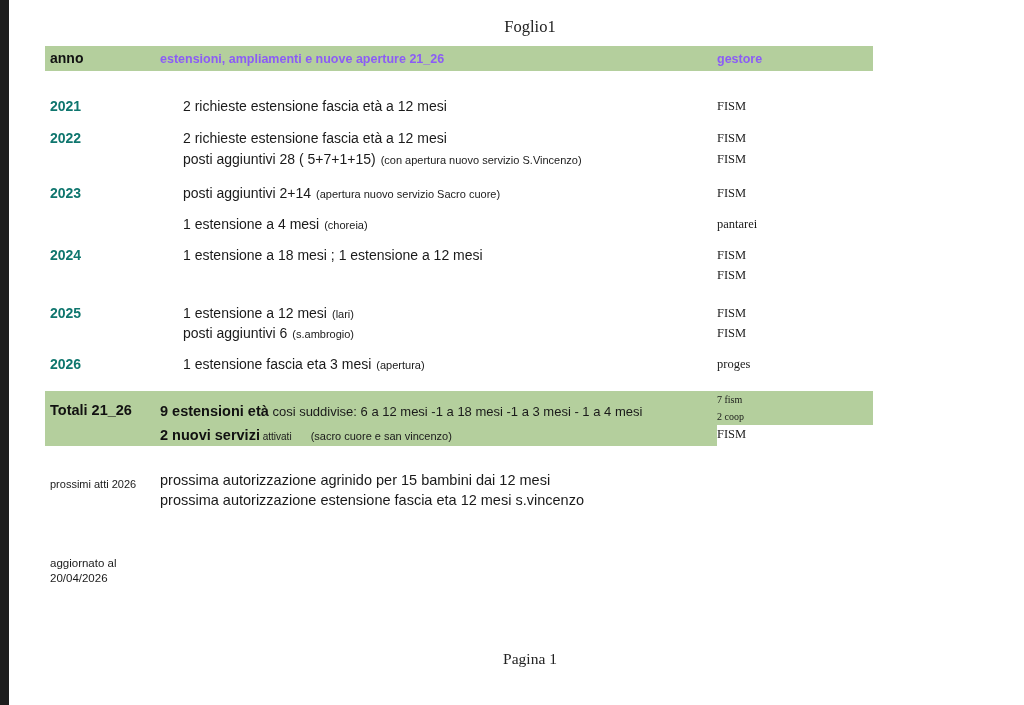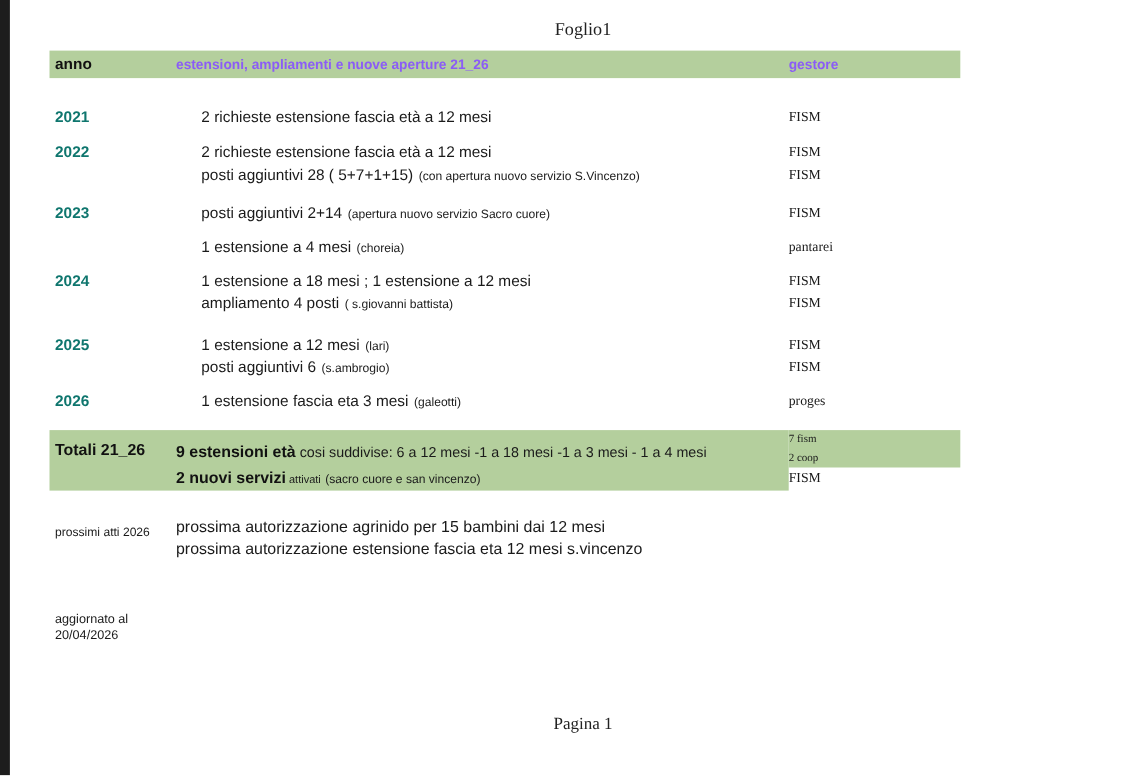--- a/index.html
+++ b/index.html
@@ -52,24 +52,23 @@
   <div class="abs year" style="top:247px">2024</div>
   <div class="abs year" style="top:305px">2025</div>
   <div class="abs year" style="top:356px">2026</div>
 
   <div class="abs desc" style="top:98px"><span>2 richieste estensione fascia età a 12 mesi</span><span class="note"></span></div>
   <div class="abs desc" style="top:130px"><span>2 richieste estensione fascia età a 12 mesi</span><span class="note"></span></div>
   <div class="abs desc" style="top:151px"><span>posti aggiuntivi 28 ( 5+7+1+15)</span><span class="note">(con apertura nuovo servizio S.Vincenzo)</span></div>
   <div class="abs desc" style="top:185px"><span>posti aggiuntivi 2+14</span><span class="note">(apertura nuovo servizio Sacro cuore)</span></div>
   <div class="abs desc" style="top:216px"><span>1 estensione a 4 mesi</span><span class="note">(choreia)</span></div>
   <div class="abs desc" style="top:247px"><span>1 estensione a 18 mesi ; 1 estensione a 12 mesi</span><span class="note"></span></div>
-  <div class="abs desc" style="top:267px"><span>ampliamento 4 posti</span><span class="note">( s.giovanni battista)</span></div>
   <div class="abs desc" style="top:305px"><span>1 estensione a 12 mesi</span><span class="note">(lari)</span></div>
   <div class="abs desc" style="top:325px"><span>posti aggiuntivi 6</span><span class="note">(s.ambrogio)</span></div>
-  <div class="abs desc" style="top:356px"><span>1 estensione fascia eta 3 mesi</span><span class="note">(galeotti)</span></div>
+  <div class="abs desc" style="top:356px"><span>1 estensione fascia eta 3 mesi</span><span class="note">(apertura)</span></div>
 
   <div class="abs gest" style="top:99px">FISM</div>
   <div class="abs gest" style="top:131px">FISM</div>
   <div class="abs gest" style="top:152px">FISM</div>
   <div class="abs gest" style="top:186px">FISM</div>
   <div class="abs gest" style="top:217px">pantarei</div>
   <div class="abs gest" style="top:248px">FISM</div>
   <div class="abs gest" style="top:268px">FISM</div>
   <div class="abs gest" style="top:306px">FISM</div>
   <div class="abs gest" style="top:326px">FISM</div>
@@ -77,21 +76,21 @@
 
   <div class="abs band" style="left:45px; top:391px; width:672px; height:55px;"></div>
   <div class="abs band" style="left:717px; top:391px; width:156px; height:34px;"></div>
 
   <div class="abs tot-bold" style="left:50px; top:402px;">Totali 21_26</div>
   <div class="abs" style="left:160px; top:402px;"><span class="tot-bold">9 estensioni età</span><span class="tot-rest"> cosi suddivise: 6 a 12 mesi -1 a 18 mesi -1 a 3 mesi - 1 a 4 mesi</span></div>
   <div class="abs gest gest-two" style="top:392px;">
     <div>7 fism</div>
     <div>2 coop</div>
   </div>
-  <div class="abs" style="left:160px; top:426px;"><span class="tot-bold">2 nuovi servizi</span><span class="tot-att"> attivati</span><span class="note" style="margin-left:4px;text-align:center;">(sacro cuore e san vincenzo)</span></div>
+  <div class="abs" style="left:160px; top:426px;"><span class="tot-bold">2 nuovi servizi</span><span class="tot-att"> attivati</span><span class="note" style="margin-left:19px;text-align:center;">(sacro cuore e san vincenzo)</span></div>
   <div class="abs gest" style="top:427px;">FISM</div>
 
   <div class="abs small-label" style="left:50px; top:478px;text-align:right;">prossimi atti 2026</div>
   <div class="abs upcoming-lines" style="left:160px; top:470px;">
     <div>prossima autorizzazione agrinido per 15 bambini dai 12 mesi</div>
     <div>prossima autorizzazione estensione fascia eta 12 mesi s.vincenzo</div>
   </div>
 
   <div class="abs updated" style="left:50px; top:556px;">
     <div>aggiornato al</div>

